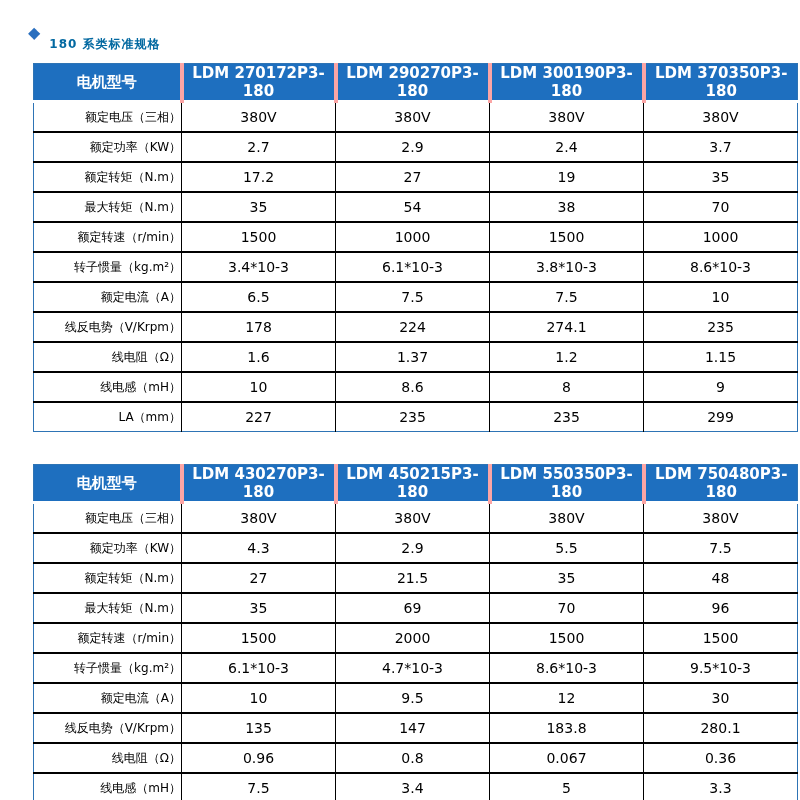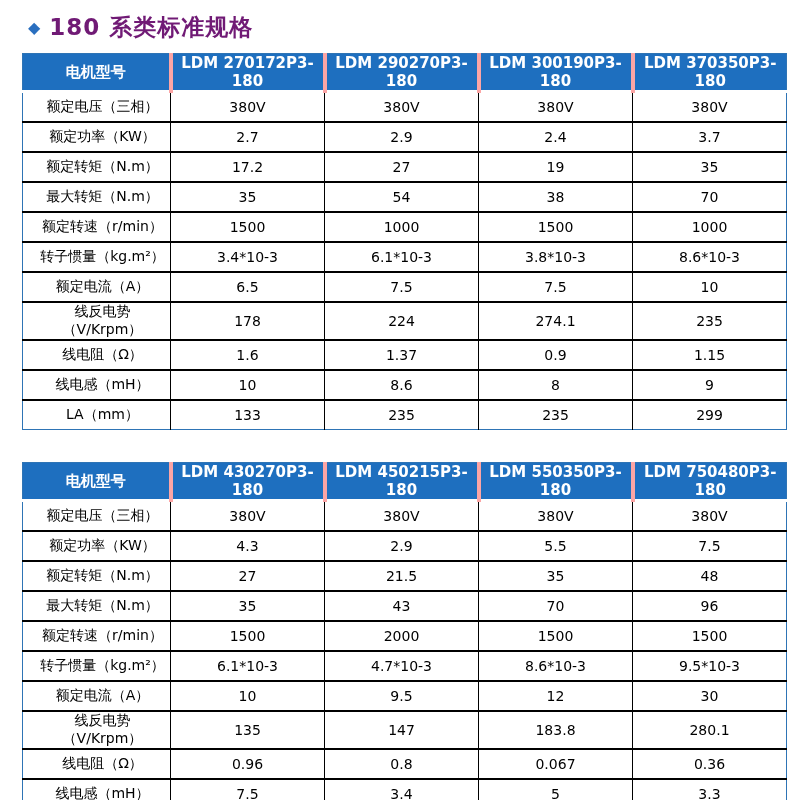--- a/index.html
+++ b/index.html
@@ -11,50 +11,50 @@
   .page { padding: 8px 16px 0 18px; }
 
   .title-row {
     display: flex; align-items: center;
     margin: 4px 0 10px 10px;
   }
   .diamond-icon {
     color: #2A6FBF; font-size: 16px; line-height: 1; margin-right: 9px;
   }
   .page-title {
-    color: #701a75; font-size: 23px; font-weight: bold; letter-spacing: 1px;
+    color: #0369a1; font-size: 12px; font-weight: bold; letter-spacing: 1px; margin-top: 24px;
   }
 
   table.spec-table {
     border-collapse: collapse;
     width: 764px;
     table-layout: fixed;
     border: 1px solid #2E74B5;
-    margin: 0 0 32px 4px;
+    margin: 0 0 32px 15px;
     padding-left: 48px;
   }
   table.spec-table th {
     background: #1E6FBF; color: #ffffff;
     font-size: 15px; font-weight: bold;
     height: 30px; text-align: center;
     border-left: 4px solid #fca5a5;
     border-bottom: 3px solid #ffffff;
     padding: 0;
   }
   table.spec-table th:first-child { border-left: none; }
   table.spec-table td {
     border-top: 2px solid #000;
     border-left: 1px solid #000;
     height: 28px; font-size: 14px; text-align: center;
     padding: 0;
   }
   table.spec-table td:first-child { border-left: none; }
   table.spec-table tbody tr:first-child td { border-top: none; }
   table.spec-table td.label-cell {
-    text-align: center; padding-left: 12px; font-size: 14px;
+    text-align: right; padding-left: 12px; font-size: 12px;
   }
 </style>
 </head>
 <body>
 
 <div class="page">
 
   <div class="title-row">
     <span class="diamond-icon">◆</span>
     <span class="page-title">180 系类标准规格</span>
@@ -131,33 +131,33 @@
           <td class="label-cell">线反电势（V/Krpm）</td>
           <td>178</td>
           <td>224</td>
           <td>274.1</td>
           <td>235</td>
         </tr>
         <tr>
           <td class="label-cell">线电阻（Ω）</td>
           <td>1.6</td>
           <td>1.37</td>
-          <td>0.9</td>
+          <td>1.2</td>
           <td>1.15</td>
         </tr>
         <tr>
           <td class="label-cell">线电感（mH）</td>
           <td>10</td>
           <td>8.6</td>
           <td>8</td>
           <td>9</td>
         </tr>
         <tr>
           <td class="label-cell">LA（mm）</td>
-          <td>133</td>
+          <td>227</td>
           <td>235</td>
           <td>235</td>
           <td>299</td>
         </tr>
       </tbody>
   </table>
 
   <table class="spec-table">
     <colgroup>
       <col style="width:148px">
@@ -193,21 +193,21 @@
         <tr>
           <td class="label-cell">额定转矩（N.m）</td>
           <td>27</td>
           <td>21.5</td>
           <td>35</td>
           <td>48</td>
         </tr>
         <tr>
           <td class="label-cell">最大转矩（N.m）</td>
           <td>35</td>
-          <td>43</td>
+          <td>69</td>
           <td>70</td>
           <td>96</td>
         </tr>
         <tr>
           <td class="label-cell">额定转速（r/min）</td>
           <td>1500</td>
           <td>2000</td>
           <td>1500</td>
           <td>1500</td>
         </tr>

